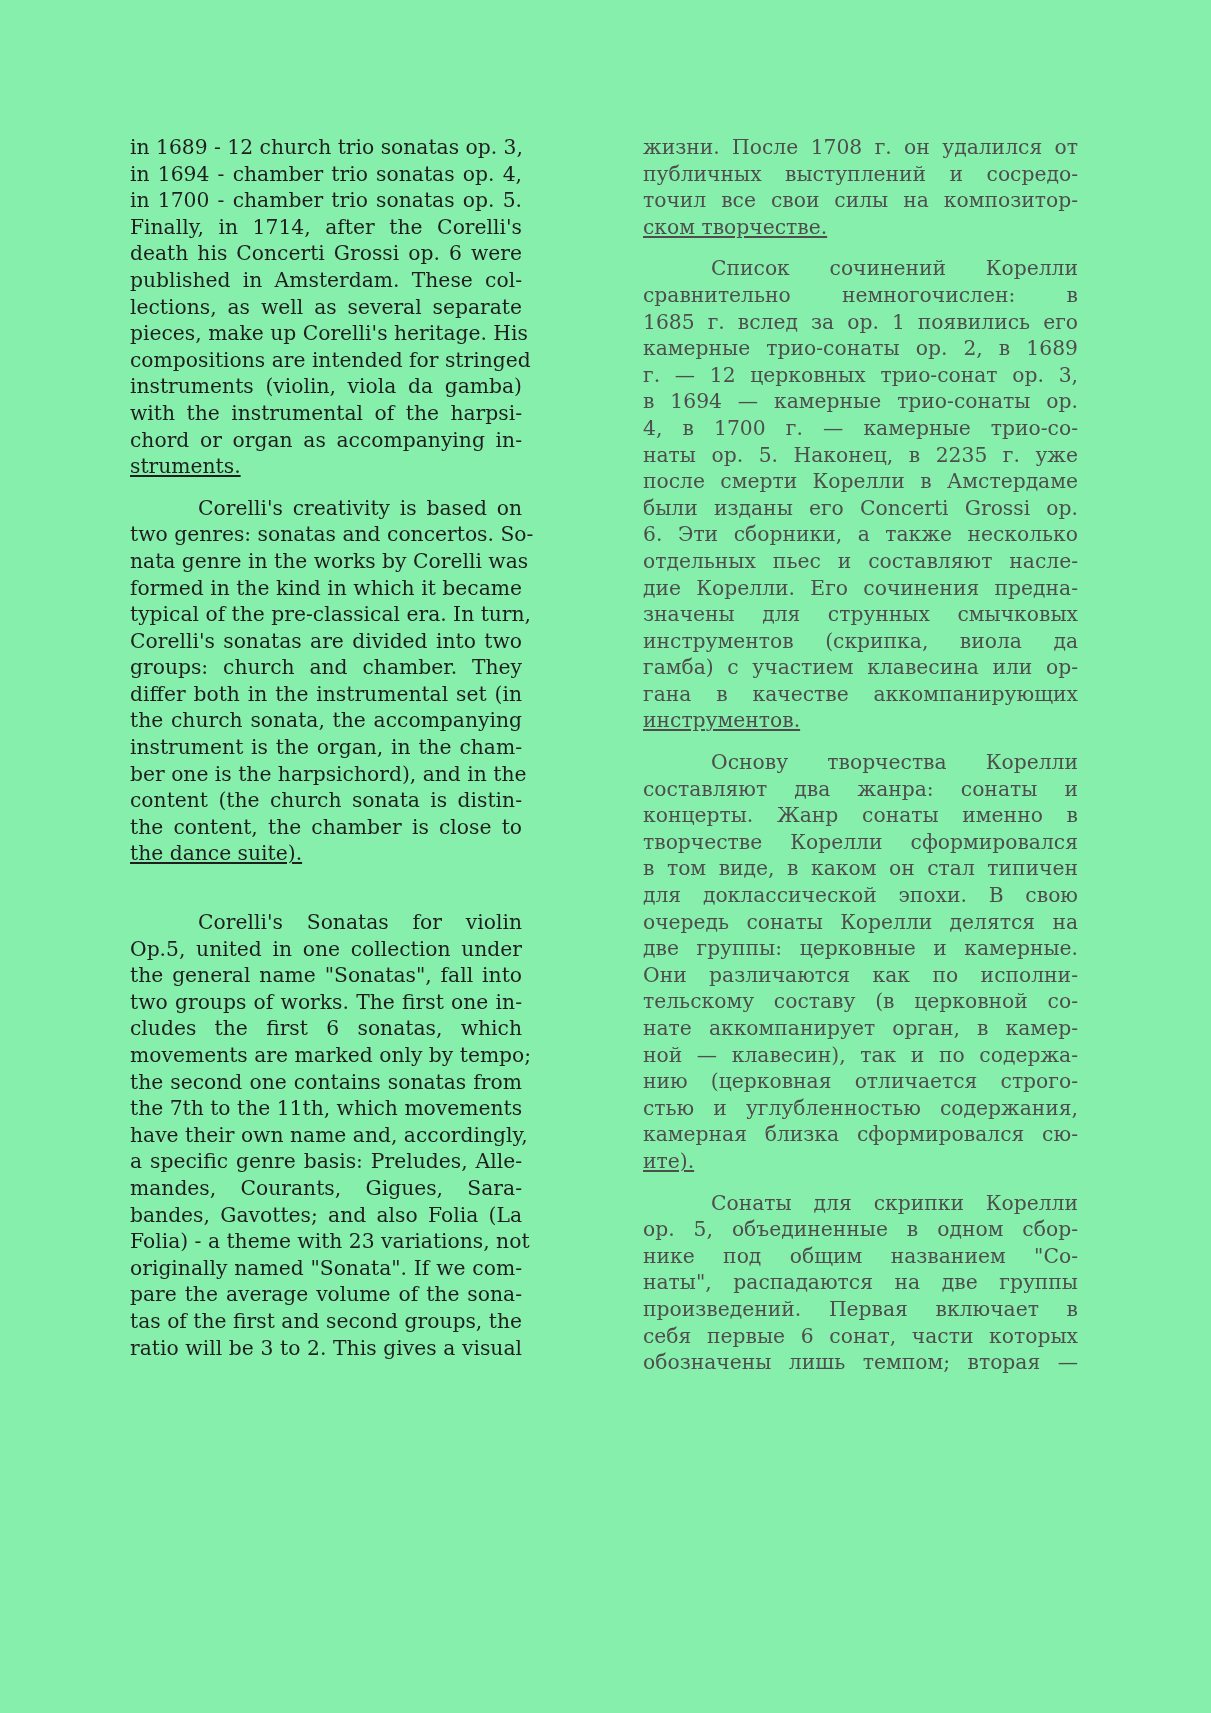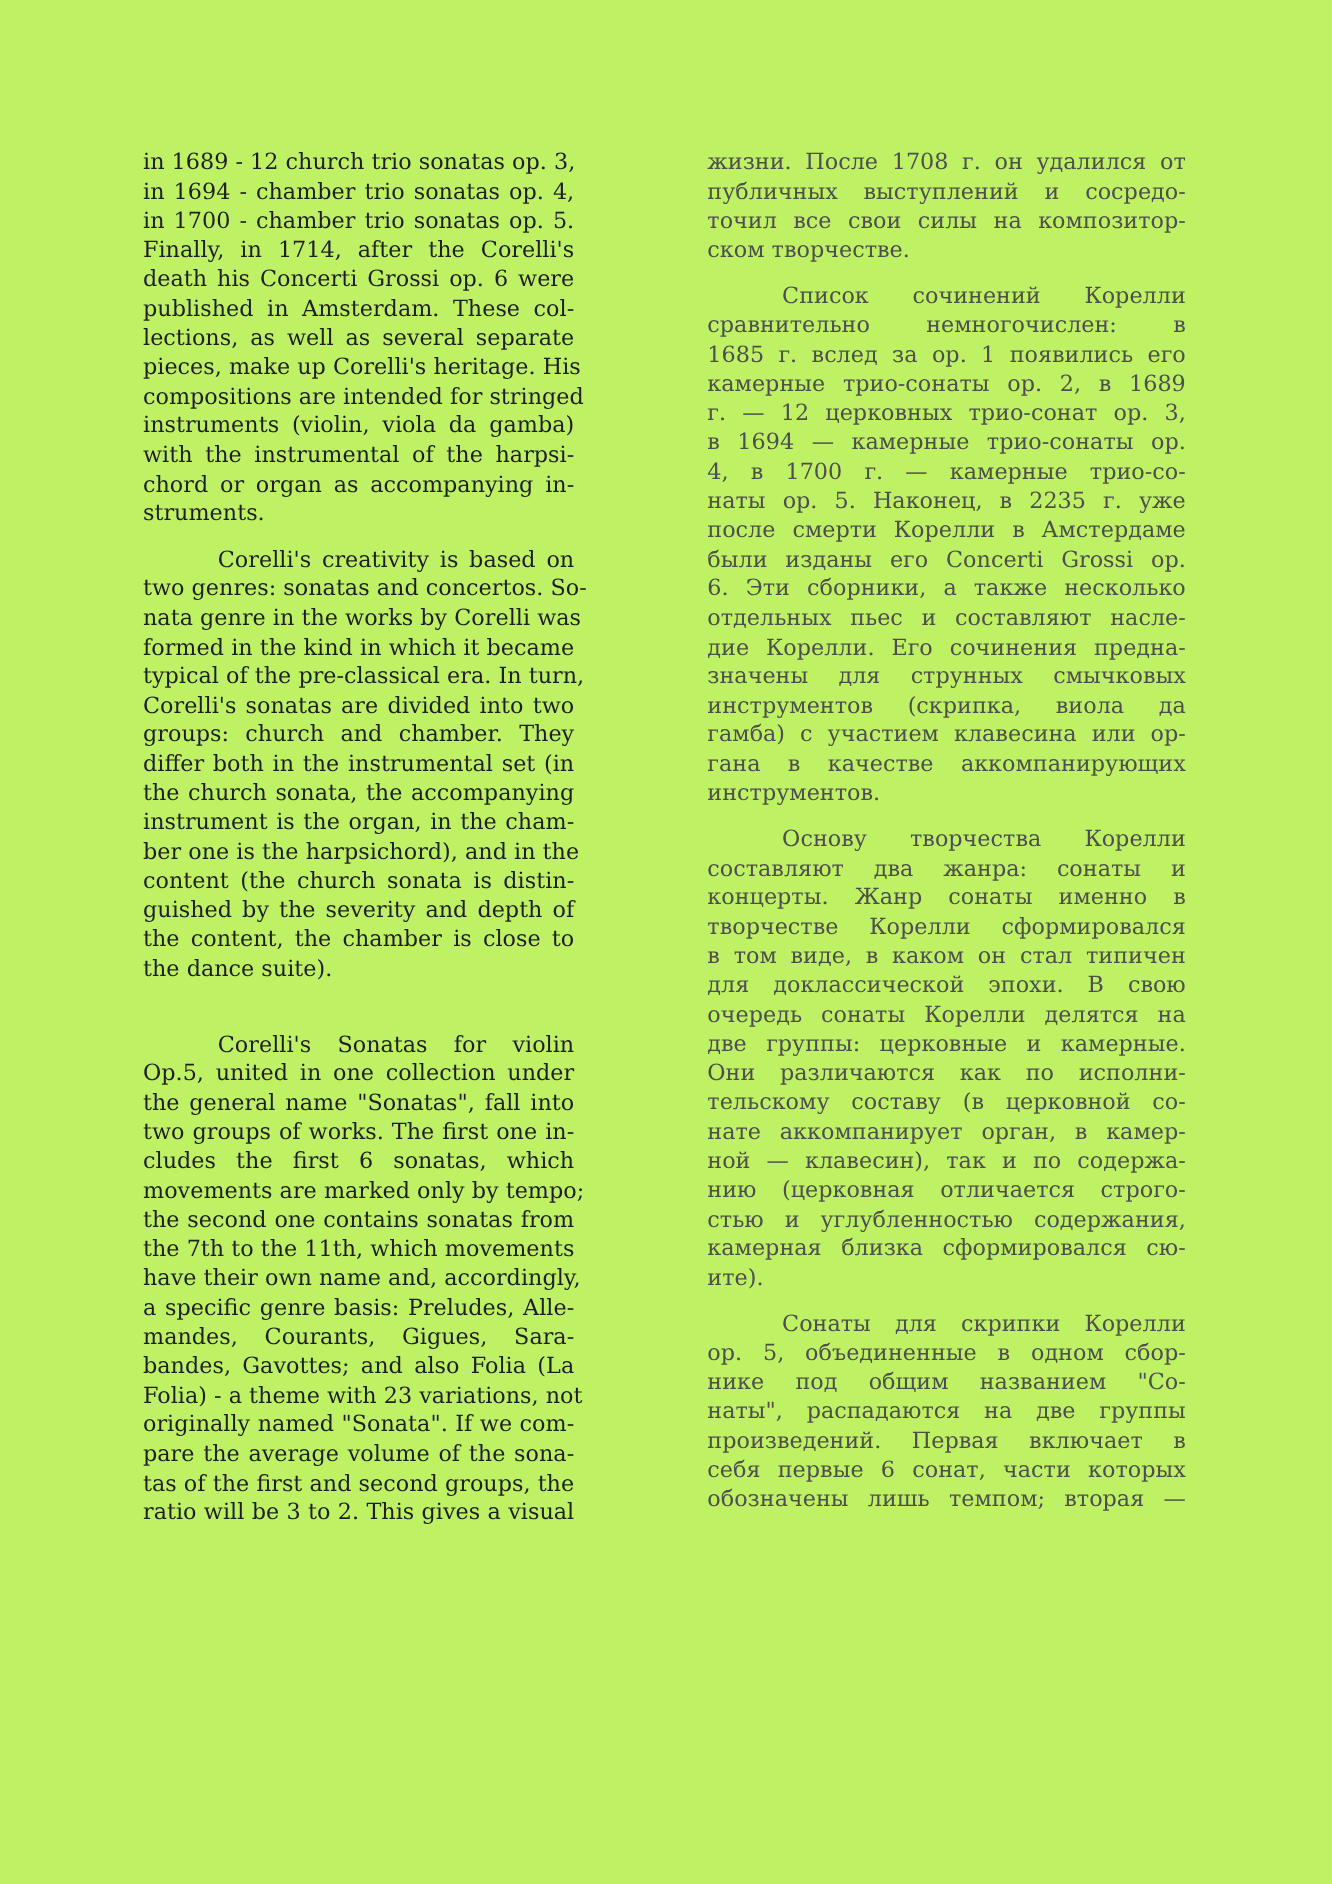--- a/index.html
+++ b/index.html
@@ -1,23 +1,23 @@
 <!DOCTYPE html>
 <html><head>
   <meta charset="utf-8">
   <style>
     html, body { margin: 0; padding: 0; background: #ffffff; }
     body { width: 1211px; height: 1713px; position: relative; overflow: hidden; }
-    .page { position: absolute; left: 0; top: 0; width: 1211px; height: 1713px; background: #bef264; }
+    .page { position: absolute; left: 0; top: 0; width: 1211px; height: 1713px; background: #86efac; }
     .col { position: absolute; top: 134px; font-family: "DejaVu Serif", "Liberation Serif", serif; font-size: 20.3px; }
     .col-left { left: 130px; width: 392px; color: #1f1f1f; }
     .col-right { left: 643px; width: 435px; color: #4e4e4e; }
     .para { margin: 0; }
     .line { display: block; height: 26.6px; line-height: 26.6px; white-space: nowrap; text-align: justify; text-align-last: justify; }
-    .line.last { text-align-last: left; }
+    .line.last { text-align-last: left; text-decoration: underline; }
     .line.indent { padding-left: 68px; }
     .gap-s { height: 15px; }
     .gap-l { height: 42px; }
   </style>
 </head>
 <body>
 
 <div class="page">
   <div class="col col-left" id="col-left">
       <div class="para">
@@ -42,21 +42,20 @@
         <span class="line">nata genre in the works by Corelli was</span>
         <span class="line">formed in the kind in which it became</span>
         <span class="line">typical of the pre-classical era. In turn,</span>
         <span class="line">Corelli's sonatas are divided into two</span>
         <span class="line">groups: church and chamber. They</span>
         <span class="line">differ both in the instrumental set (in</span>
         <span class="line">the church sonata, the accompanying</span>
         <span class="line">instrument is the organ, in the cham-</span>
         <span class="line">ber one is the harpsichord), and in the</span>
         <span class="line">content (the church sonata is distin-</span>
-        <span class="line">guished by the severity and depth of</span>
         <span class="line">the content, the chamber is close to</span>
         <span class="line last">the dance suite).</span>
       </div>
       <div class="gap-l"></div>
       <div class="para">
         <span class="line indent">Corelli's Sonatas for violin</span>
         <span class="line">Op.5, united in one collection under</span>
         <span class="line">the general name "Sonatas", fall into</span>
         <span class="line">two groups of works. The first one in-</span>
         <span class="line">cludes the first 6 sonatas, which</span>

